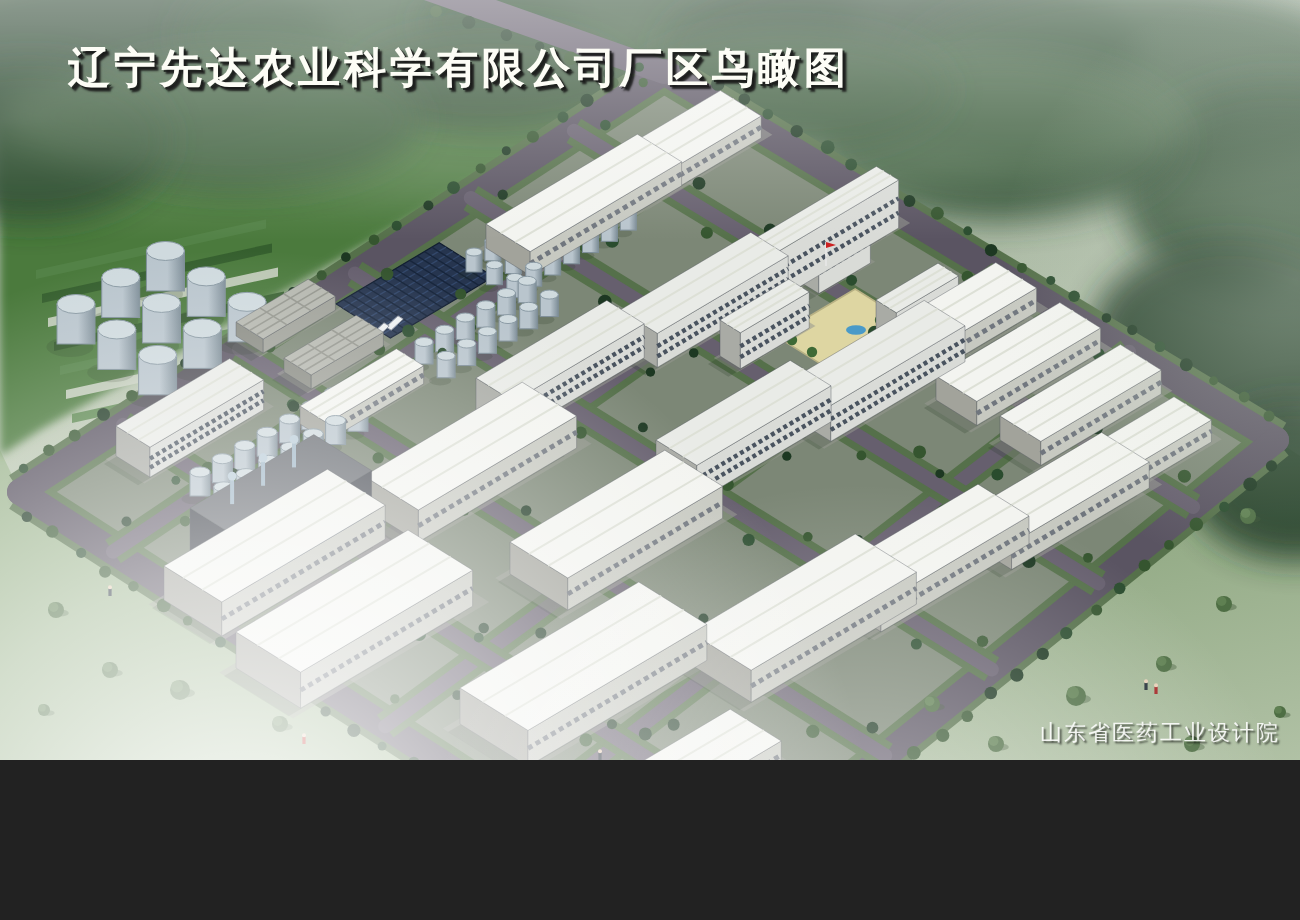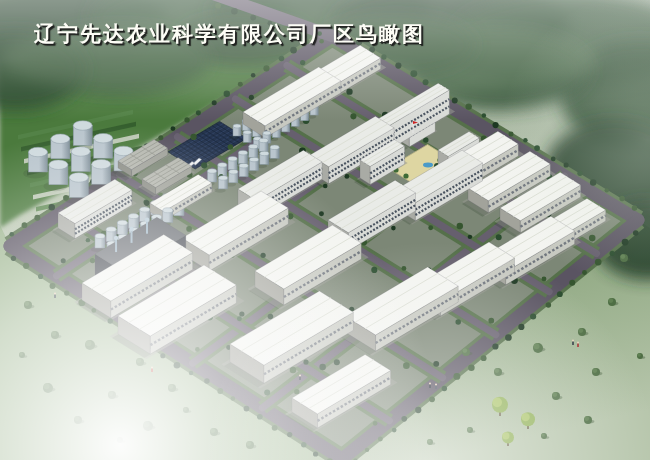--- a/index.html
+++ b/index.html
@@ -1,16 +1,16 @@
 <!DOCTYPE html>
 <html><head>
 <meta charset="utf-8">
 <style>
   html,body{margin:0;padding:0;background:#222;}
-  .stage{position:relative;width:650px;height:460px;overflow:hidden;
+  .stage{position:relative;width:650px;height:380px;overflow:hidden;
          font-family:"Liberation Sans","DejaVu Sans",sans-serif;}
   .stage svg{position:absolute;left:0;top:0;}
   .title{position:absolute;left:34px;top:20px;font-size:21px;font-weight:bold;
          letter-spacing:2px;color:#fdfdf6;
          text-shadow:2px 2px 1px rgba(25,25,25,.9),1px 1px 0 rgba(0,0,0,.6);
          font-family:"Liberation Serif","DejaVu Serif",serif;white-space:nowrap;}
   .watermark{position:absolute;right:10px;bottom:6px;font-size:11px;letter-spacing:1px;
          color:rgba(255,255,255,.88);text-shadow:1px 1px 1px rgba(0,0,0,.65);}
 </style>
 </head>
@@ -1110,13 +1110,14 @@
         <circle cx="329.89039855109894" cy="461.1892486136042" r="3.0548358196159127" fill="#35552f"></circle>
       </g>
       <g>
         <rect x="0" y="0" width="650" height="460" fill="url(#mist1)"></rect>
         <rect x="0" y="0" width="650" height="460" fill="url(#mist2)"></rect>
         <rect x="0" y="0" width="650" height="120" fill="url(#mist3)"></rect>
         <rect x="480" y="0" width="170" height="300" fill="url(#mist4)"></rect>
       </g>
     </svg>
   <div class="title">辽宁先达农业科学有限公司厂区鸟瞰图</div>
+  <div class="watermark">山东省医药工业设计院</div>
 </div>
 
 </body></html>

